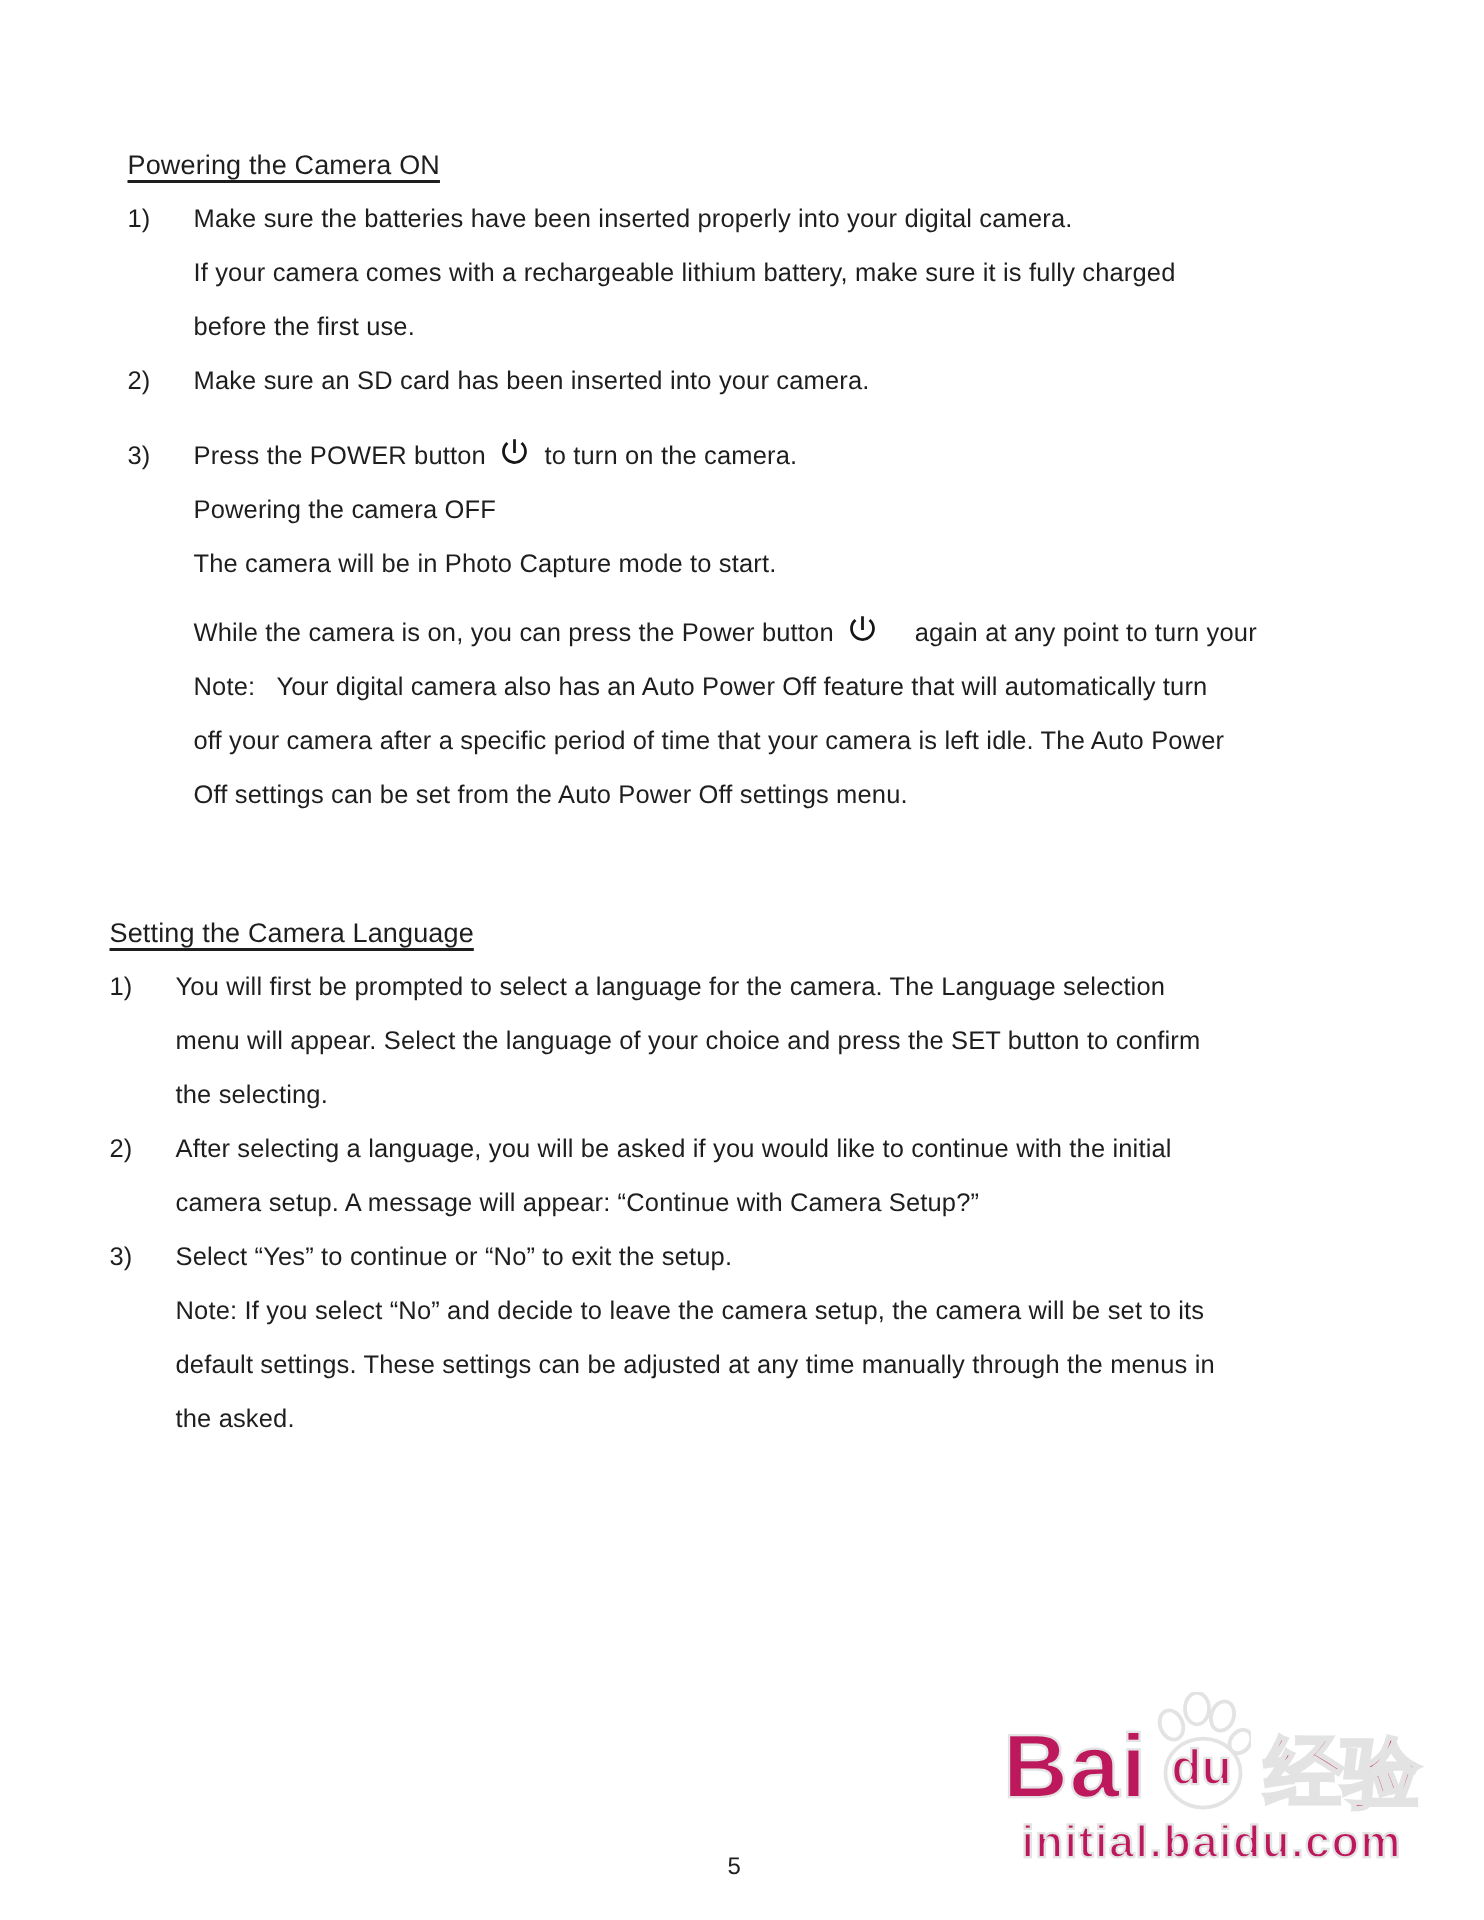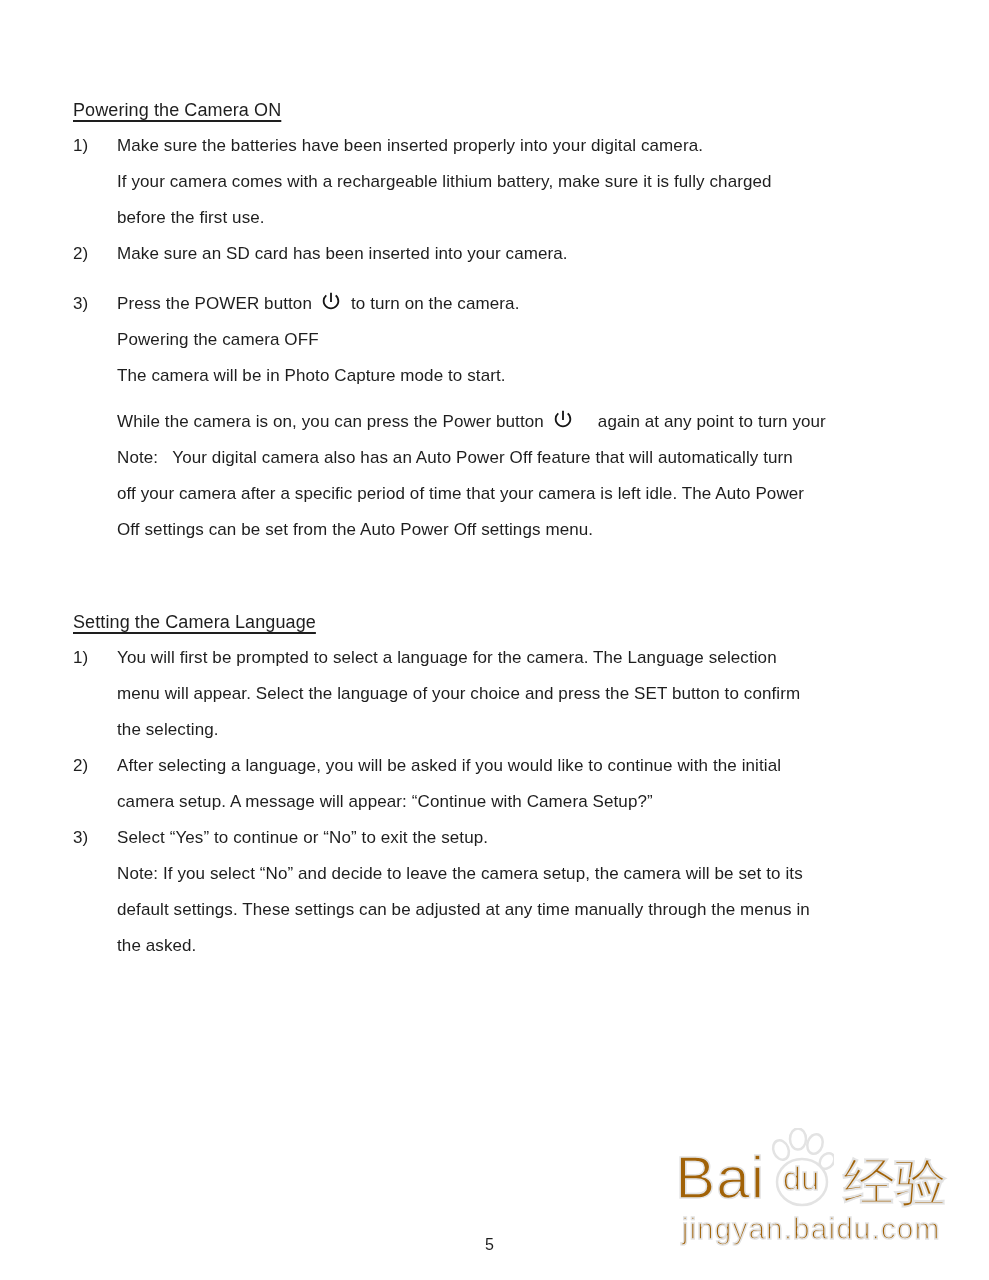--- a/index.html
+++ b/index.html
@@ -22,21 +22,21 @@
   .heading {
     display:inline-block;
     font-size:18px;
     font-weight:normal;
     line-height:36px;
     text-decoration:underline;
     text-decoration-thickness:1.5px;
     text-underline-offset:4px;
     letter-spacing:0.1px;
   }
-  .h1-gap { margin-top:14px; }
+  .h1-gap { margin-top:14px;margin-left:12px; }
   .h2-gap { margin-top:56px; }
   .list-item { display:flex; }
   .mt14 { margin-top:14px; }
   .mt10 { margin-top:10px; }
   .num-col {
     flex:0 0 44px;
     font-size:17px;
     line-height:36px;
   }
   .item-body { flex:1; }
@@ -46,23 +46,23 @@
 
   
   .watermark {
     position:absolute;
     top:1128px; right:42px;
     text-align:center;
     user-select:none;
   }
   .wm-row { display:flex; align-items:flex-end; }
   .wm-ghost {
-    color:#a16207;
+    color:#be185d;
     -webkit-text-stroke:1.5px #e3e3e3;
-    font-weight:normal;
+    font-weight:bold;
   }
   .wm-bai { font-size:60px; line-height:1; letter-spacing:1px; }
   .wm-paw { position:relative; width:66px; height:80px; margin:0 3px; }
   .wm-paw svg { position:absolute; left:0; top:0; }
   .wm-du {
     position:absolute; left:50%; top:62%;
     transform:translate(-50%,-50%);
     font-size:33px; line-height:1;
   }
   .wm-cn { font-size:52px; line-height:1; margin-left:6px; -webkit-text-stroke-width:2px; }
@@ -166,17 +166,17 @@
             <ellipse cx="30" cy="11" rx="8" ry="10.5"></ellipse>
             <ellipse cx="47" cy="16" rx="7.5" ry="10" transform="rotate(18 47 16)"></ellipse>
             <ellipse cx="59" cy="33" rx="6.5" ry="8.5" transform="rotate(38 59 33)"></ellipse>
             <ellipse cx="34" cy="54" rx="25" ry="23"></ellipse>
           </g>
         </svg>
         <span class="wm-ghost wm-du">du</span>
       </span>
       <span class="wm-ghost wm-cn">经验</span>
     </div>
-    <div class="wm-ghost wm-url">jingyan.baidu.com</div>
+    <div class="wm-ghost wm-url">initial.baidu.com</div>
   </div>
 
   <div class="footer-page">5</div>
 </div>
 
 </body></html>

